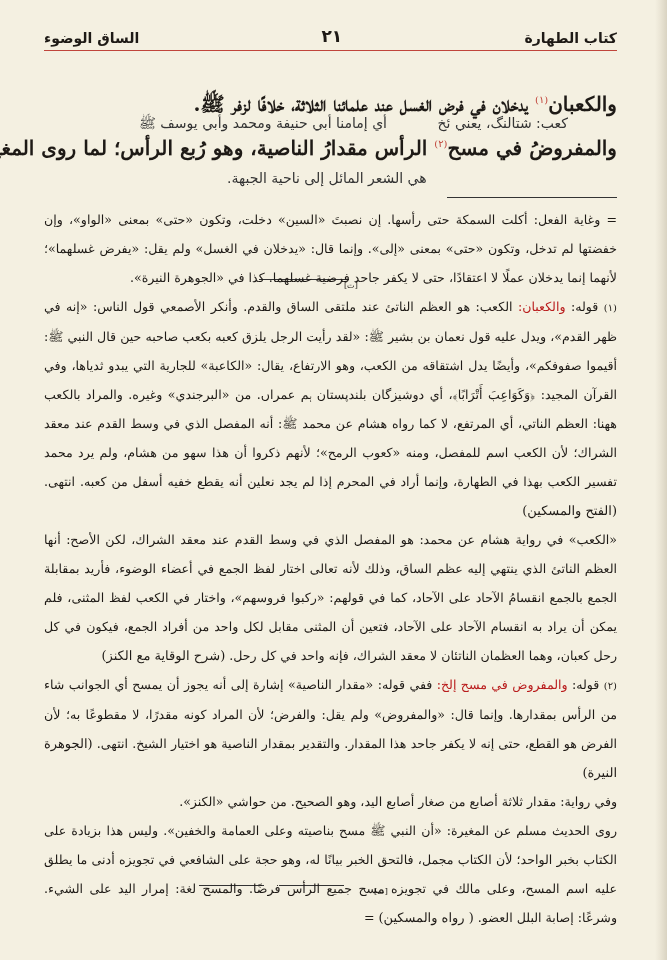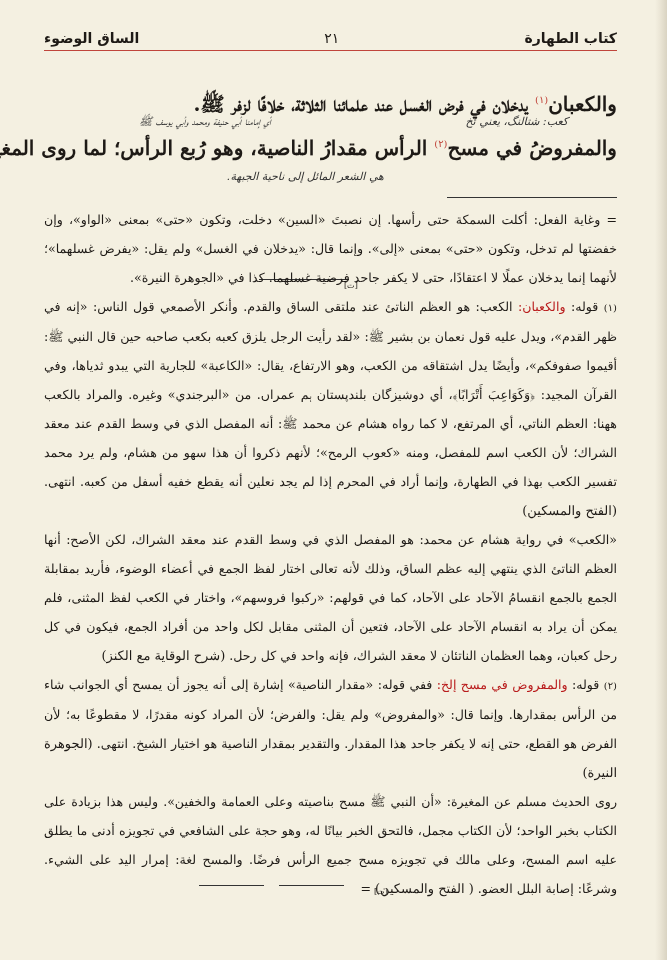--- a/index.html
+++ b/index.html
@@ -18,31 +18,30 @@
       position: absolute; left: 44px; right: 50px; top: 0; bottom: 0;
     }
     .header {
       position: absolute; top: 22px; left: 0; right: 0; height: 24px;
       display: flex; justify-content: space-between; align-items: flex-end;
       font-family: "DejaVu Sans", "Liberation Sans", sans-serif;
       font-weight: bold; font-size: 14px;
       border-bottom: 1.5px solid #c0453b;
       padding-bottom: 4px;
     }
-    .header .pnum { font-size: 14px; font-weight: normal; }
+    .header .pnum { font-size: 17px; font-weight: bold; }
     .matn {
       position: absolute; left: 0; right: 0;
       text-align: right; font-size: 20px; font-weight: bold;
       line-height: 28px; white-space: nowrap;
     }
     .matn sup { font-size: 10px; color: #c0453b; font-weight: normal; }
     .gloss {
-      position: absolute; font-size: 11px; color: #333; white-space: nowrap;
+      position: absolute; font-size: 14px; color: #333; white-space: nowrap;
       font-family: "DejaVu Sans", sans-serif;
-      font-style: italic;
     }
     .divider {
       position: absolute; top: 197px; right: 0; width: 170px; height: 0;
       border-top: 1px solid #333;
     }
     .commentary {
       position: absolute; top: 205px; left: 0; right: 0;
       font-size: 12.6px; line-height: 29px; text-align: justify;
       text-align-last: right;
       font-family: "DejaVu Serif", serif;
@@ -103,21 +102,22 @@
       <span class="src">(شرح الوقاية مع الكنز)</span>
     </p>
 
     <p>
       <span class="fn-num">(٢)</span>
       <span>قوله:</span>
       <span class="red">والمفروض في مسح إلخ:</span>
       <span>ففي قوله: «مقدار الناصية» إشارة إلى أنه يجوز أن يمسح أي الجوانب شاء من الرأس بمقدارها. وإنما قال: «والمفروض» ولم يقل: والفرض؛ لأن المراد كونه مقدرًا، لا مقطوعًا به؛ لأن الفرض هو القطع، حتى إنه لا يكفر جاحد هذا المقدار. والتقدير بمقدار الناصية هو اختيار الشيخ. انتهى.</span>
       <span class="src">(الجوهرة النيرة)</span>
     </p>
+    <p>وفي رواية: مقدار ثلاثة أصابع من صغار أصابع اليد، وهو الصحيح. من حواشي «الكنز».</p>
 
     <p>
       <span>روى الحديث مسلم عن المغيرة: «أن النبي ﷺ مسح بناصيته وعلى العمامة والخفين». وليس هذا بزيادة على الكتاب بخبر الواحد؛ لأن الكتاب مجمل، فالتحق الخبر بيانًا له، وهو حجة على الشافعي في تجويزه أدنى ما يطلق عليه اسم المسح، وعلى مالك في تجويزه مسح جميع الرأس فرضًا. والمسح لغة: إمرار اليد على الشيء. وشرعًا: إصابة البلل العضو.</span>
-      <span class="src">( الفتح والمسكين)</span>
+      <span class="src">( رواه والمسكين)</span>
       <span>=</span>
     </p>
   </div>
 
 </div>
 
 </body></html>

